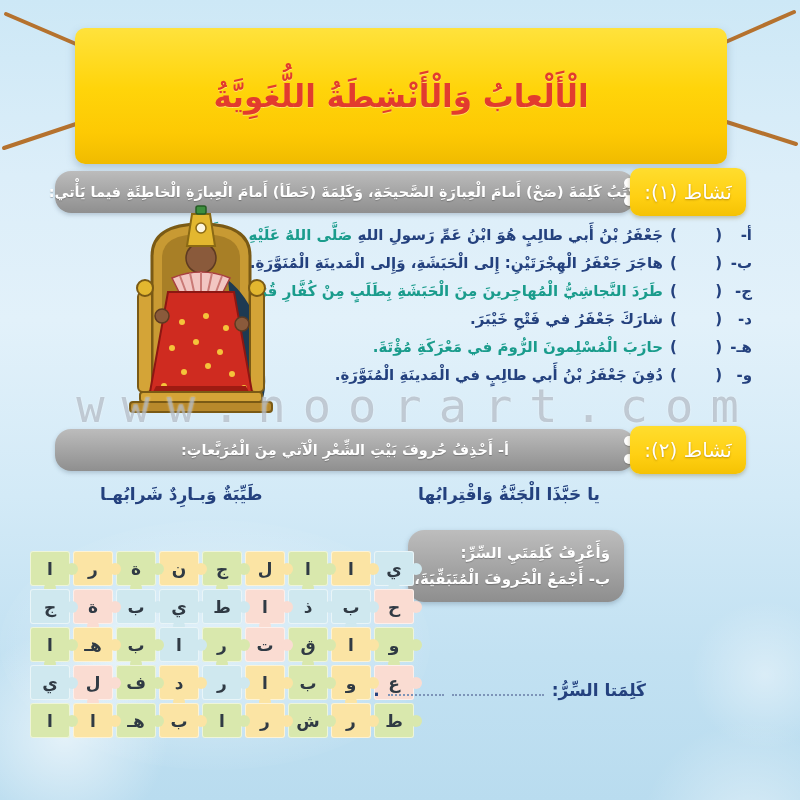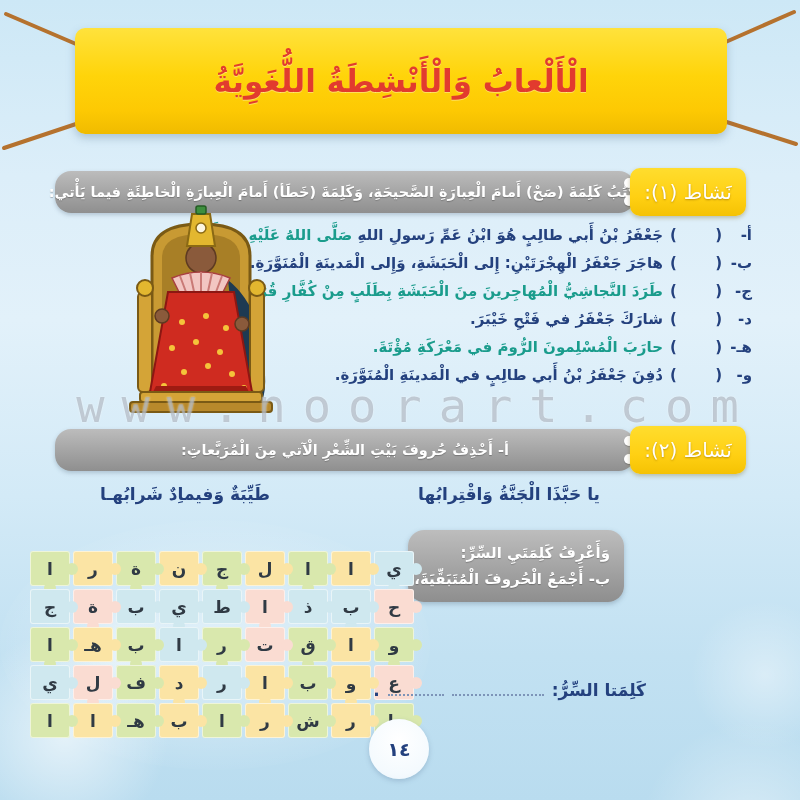--- a/index.html
+++ b/index.html
@@ -13,21 +13,21 @@
   .b2{left:55px;top:585px;width:130px;height:130px;background:radial-gradient(circle,rgba(255,255,255,.45) 0%,rgba(255,255,255,0) 70%);}
   .b3{left:690px;top:600px;width:150px;height:150px;background:radial-gradient(circle,rgba(255,255,255,.4) 0%,rgba(255,255,255,0) 70%);}
   .b4{left:640px;top:720px;width:220px;height:220px;background:radial-gradient(circle,rgba(255,255,255,.45) 0%,rgba(255,255,255,0) 70%);}
   .glow{left:0px;top:520px;width:430px;height:250px;background:radial-gradient(ellipse,rgba(255,255,255,.5) 0%,rgba(255,255,255,0) 75%);}
 
   
   .ropes{position:absolute;left:0;top:0;z-index:1;}
 
   
   .banner{
-    position:absolute;left:75px;top:28px;width:652px;height:106px;z-index:2;
+    position:absolute;left:75px;top:28px;width:652px;height:136px;z-index:2;
     background:linear-gradient(180deg,#ffe23c 0%,#ffd40a 45%,#fdc903 78%,#f0bb00 100%);
     border-radius:10px;box-shadow:0 4px 8px rgba(90,120,150,.35);
     display:flex;align-items:center;justify-content:center;
   }
   .banner-title{
     font-size:31px;font-weight:bold;color:#e23b2e;letter-spacing:1px;
     text-shadow:0 1px 0 rgba(255,255,255,.35);
   }
 
   
@@ -239,21 +239,21 @@
     </div>
     <span class="knob k1"></span>
     <span class="knob k2"></span>
     <div class="act-tab">
       <span class="txt">نَشاط (٢):</span>
     </div>
   </div>
 
   <div class="poem">
     <span>يا حَبَّذَا الْجَنَّةُ وَاقْتِرابُها</span>
-    <span>طَيِّبَةٌ وَفيماِدٌ شَرابُهـا</span>
+    <span>طَيِّبَةٌ وَبـارِدٌ شَرابُهـا</span>
   </div>
 
   <div class="bubble">
     <div class="line">وَأَعْرِفُ كَلِمَتَيِ السِّرِّ:</div>
     <div class="line">ب- أَجْمَعُ الْحُروفَ الْمُتَبَقِّيَةَ،</div>
   </div>
 
   <div class="grid" id="grid">
       <div class="cell vknob" style="background: rgb(207, 232, 239);">ي</div>
       <div class="cell" style="background: rgb(251, 228, 164);">ا</div>
@@ -302,17 +302,14 @@
       <div class="cell" style="background: rgb(217, 232, 173);">ا</div>
     </div>
 
   <div class="secret">
     <span>كَلِمَتا السِّرُّ:</span>
     <span class="dotline d1"></span>
     <span class="dotline d2"></span>
     <span>.</span>
   </div>
 
-  <div class="page-num">
-    <span>١٤</span>
-  </div>
 
 </div>
 
 </body></html>

